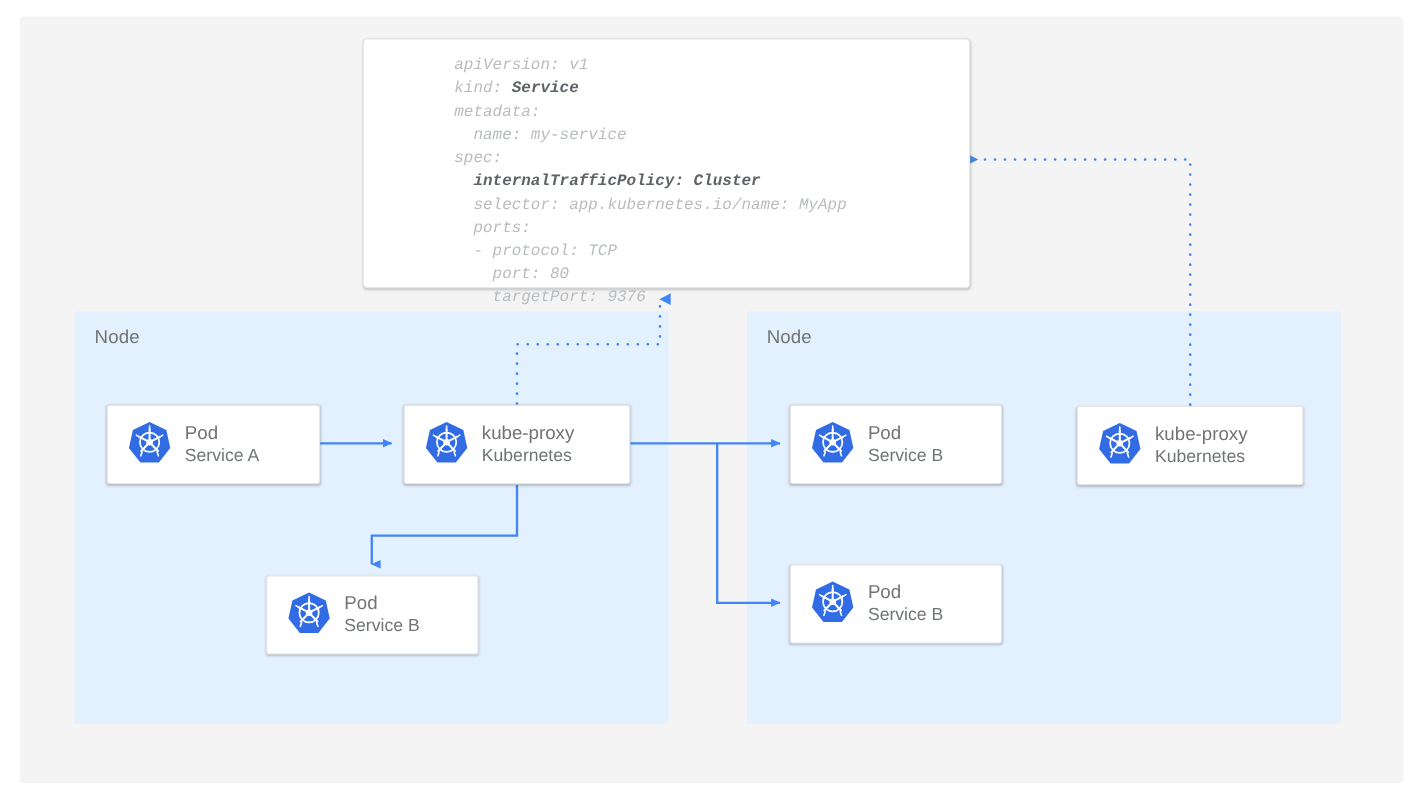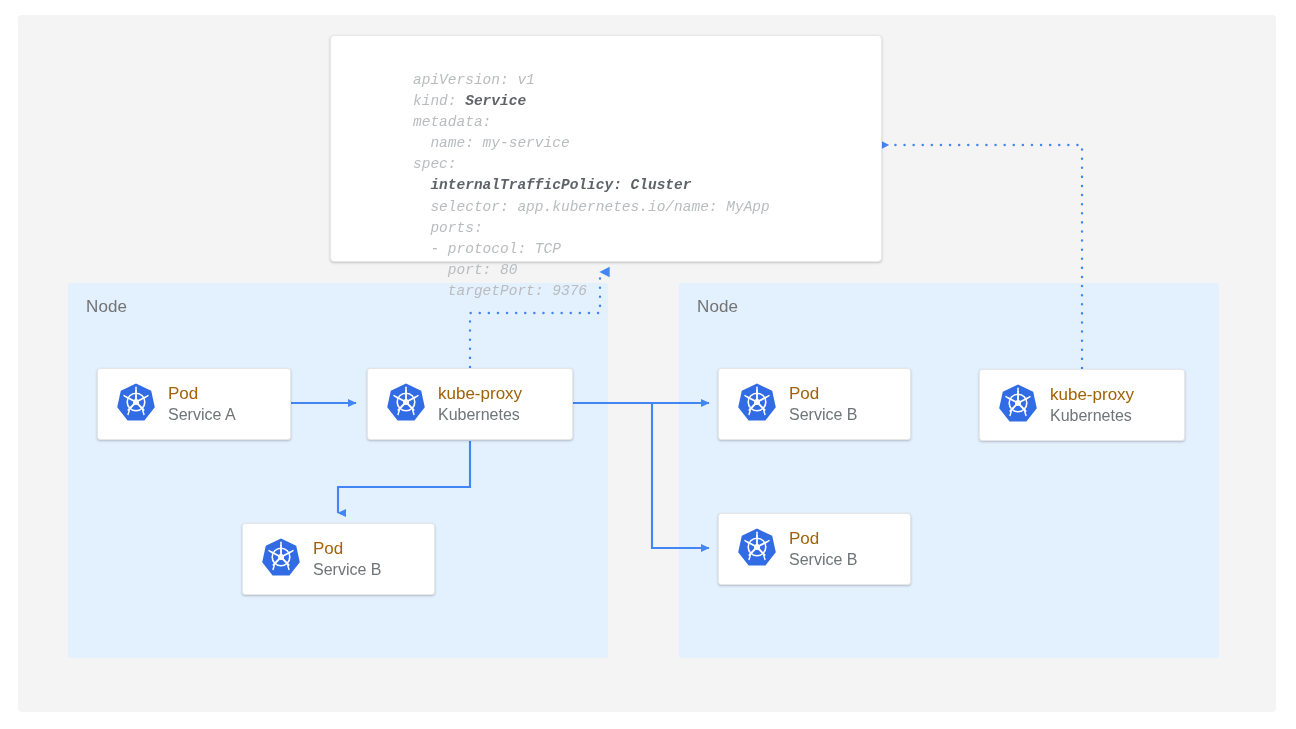--- a/index.html
+++ b/index.html
@@ -62,21 +62,21 @@
     margin-right: 12px;
   }
   .card .labels {
     display: flex;
     flex-direction: column;
     justify-content: center;
     line-height: 1.25;
   }
   .card .title {
     font-size: 17px;
-    color: #a16207;
+    color: #737373;
     white-space: nowrap;
   }
   .card .subtitle {
     font-size: 16px;
     color: #707478;
     white-space: nowrap;
   }
   .yaml-panel {
     position: absolute;
     left: 330px;
@@ -92,21 +92,20 @@
   .yaml-code {
     position: absolute;
     left: 82px;
     top: 14px;
     font-family: "Liberation Mono", "DejaVu Sans Mono", monospace;
     font-size: 14.5px;
     font-style: italic;
     line-height: 21.1px;
     color: #b9bcbf;
     white-space: pre;
-    margin-top: 20px;
   }
   .yaml-code .b {
     font-weight: bold;
     color: #5f6368;
   }
 </style>
 </head>
 <body>
 
 <div id="stage">

